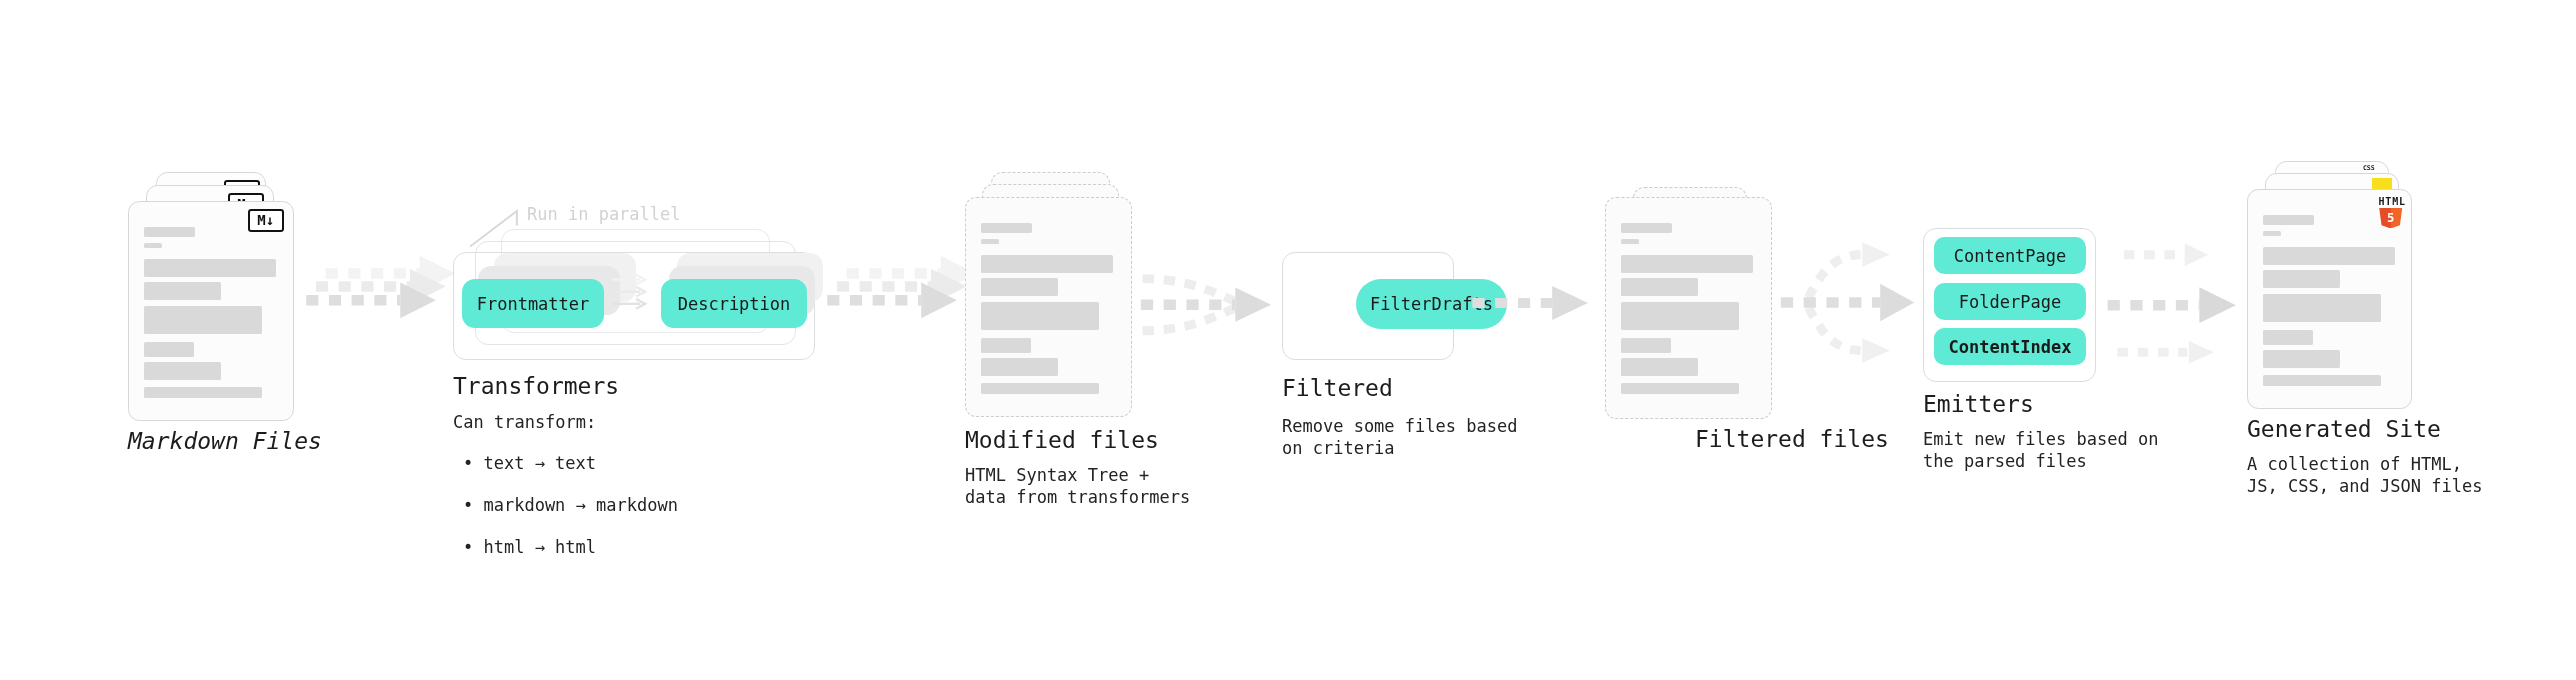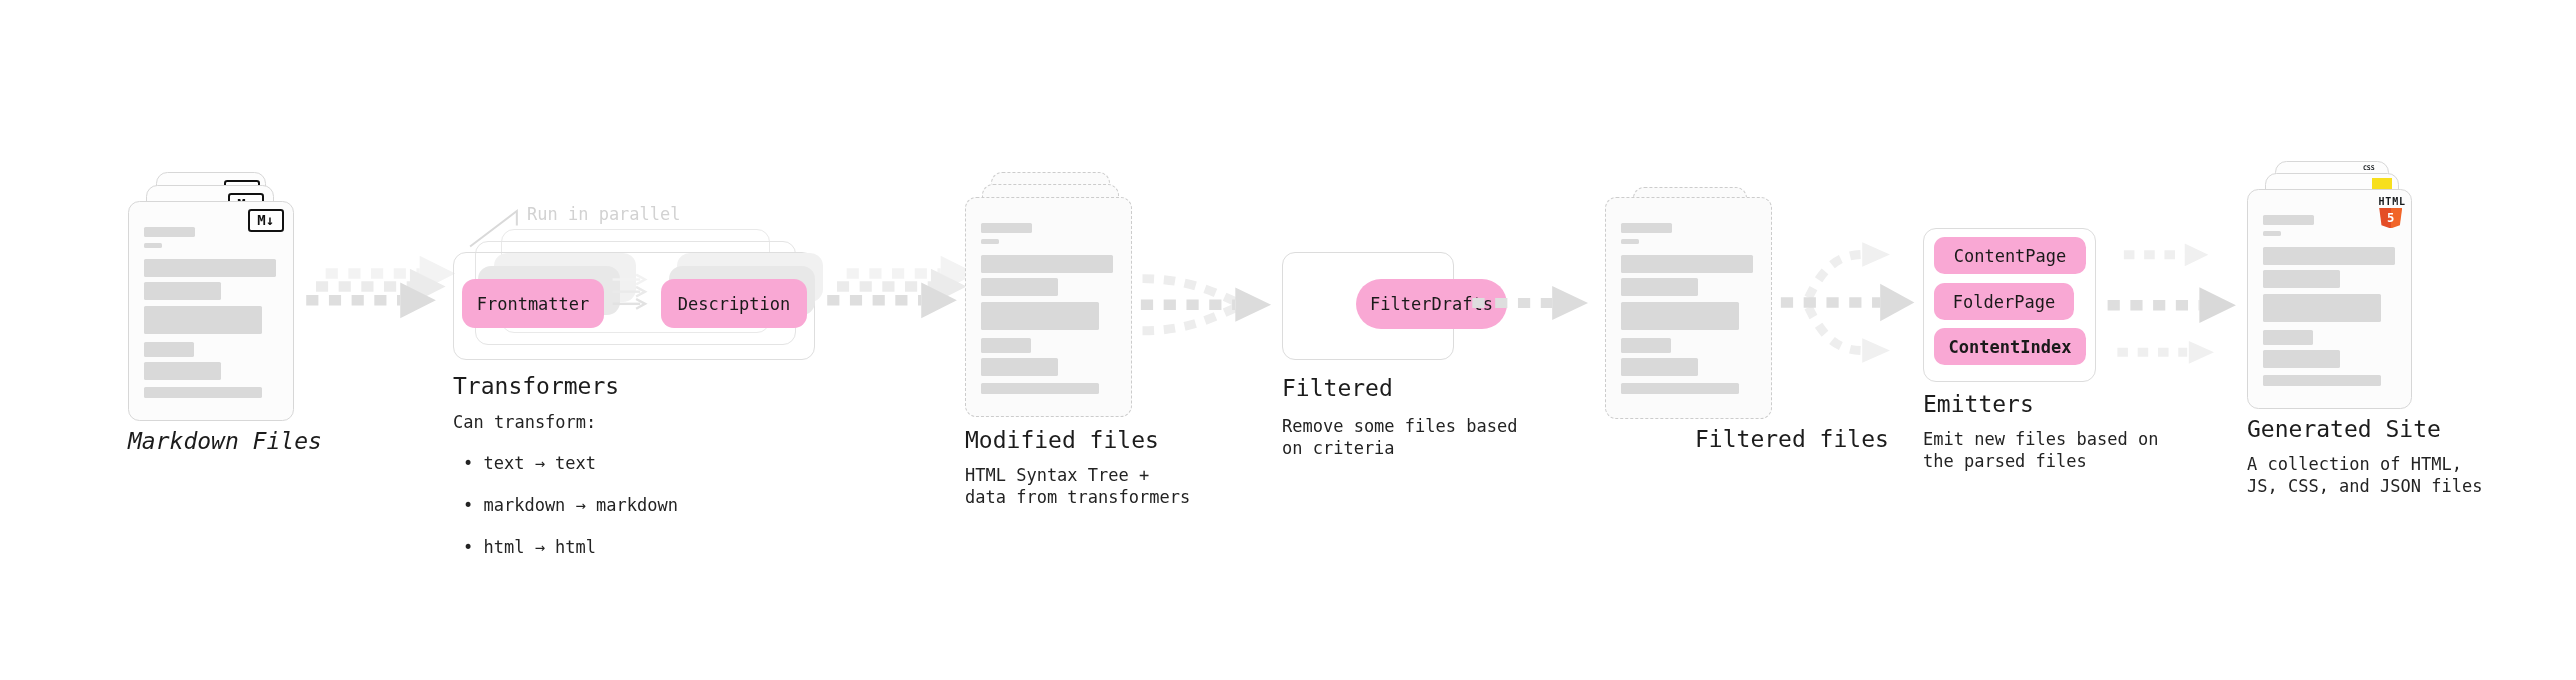--- a/index.html
+++ b/index.html
@@ -26,21 +26,21 @@
                  display:flex;align-items:center;justify-content:center;
                  color:#fff;font-weight:bold;font-size:12.2px;line-height:1;}
   .css-badge{position:absolute;top:3.3px;right:4.1px;width:21px;}
   .css-badge .word{font-size:6.5px;font-weight:bold;color:#15191c;line-height:1;}
   .css-badge .ubar{height:3.3px;margin-top:0.8px;border-radius:0.8px;}
   .js-badge{position:absolute;top:4.1px;right:6.5px;width:19.5px;height:14.6px;}
 
   
   .frame{position:absolute;border:1.6px solid #dedede;border-radius:13px;box-sizing:border-box;background:transparent;}
   .wbox{position:absolute;border:1.6px solid #dcdcdc;border-radius:13px;box-sizing:border-box;background:#ffffff;}
-  .pill{position:absolute;background:#f9a8d4;border-radius:13px;display:flex;align-items:center;
+  .pill{position:absolute;background:#5eead4;border-radius:13px;display:flex;align-items:center;
         justify-content:center;font-size:17px;color:#1a1a1a;box-sizing:border-box;}
   .pill.ghost1{background:#e8e8e8;}
   .pill.ghost2{background:#f1f1f1;}
 
   
   .heading{position:absolute;font-size:23px;line-height:1.15;color:#1c1c1c;white-space:nowrap;}
   .desc{position:absolute;font-size:17px;line-height:22px;color:#232323;white-space:pre-line;}
   .annotation{position:absolute;font-size:17px;color:#d2d2d2;white-space:nowrap;}
 
   .arrow-svg{position:absolute;display:block;}
@@ -221,21 +221,21 @@
     <polygon points="106,122 106,152 140,137" fill="#f0f0f0"></polygon>
     <line x1="6" y1="78" x2="128" y2="78" stroke="#dedede" stroke-width="13" stroke-dasharray="15 13"></line>
     <polygon points="128,55 128,101 170,78" fill="#dcdcdc"></polygon>
   </svg>
 
   <div>
     <div class="wbox" style="left:1923px;top:228px;width:173px;height:154px;"></div>
     <div class="pill" style="left:1934px;top:237px;width:152px;height:37px;border-radius:10.6px;">
         <span>ContentPage</span>
       </div>
-    <div class="pill" style="left:1934px;top:283px;width:140px;height:37px;border-radius:10.6px;">
+    <div class="pill" style="left:1934px;top:283px;width:152px;height:37px;border-radius:10.6px;">
         <span>FolderPage</span>
       </div>
     <div class="pill" style="left:1934px;top:328px;width:152px;height:37px;border-radius:10.6px;font-weight:bold;">
         <span>ContentIndex</span>
       </div>
     <div class="heading" style="left:1923px;top:391px;">Emitters</div>
     <div class="desc" style="left:1923px;top:428px;">Emit new files based on
 the parsed files</div>
   </div>
 

